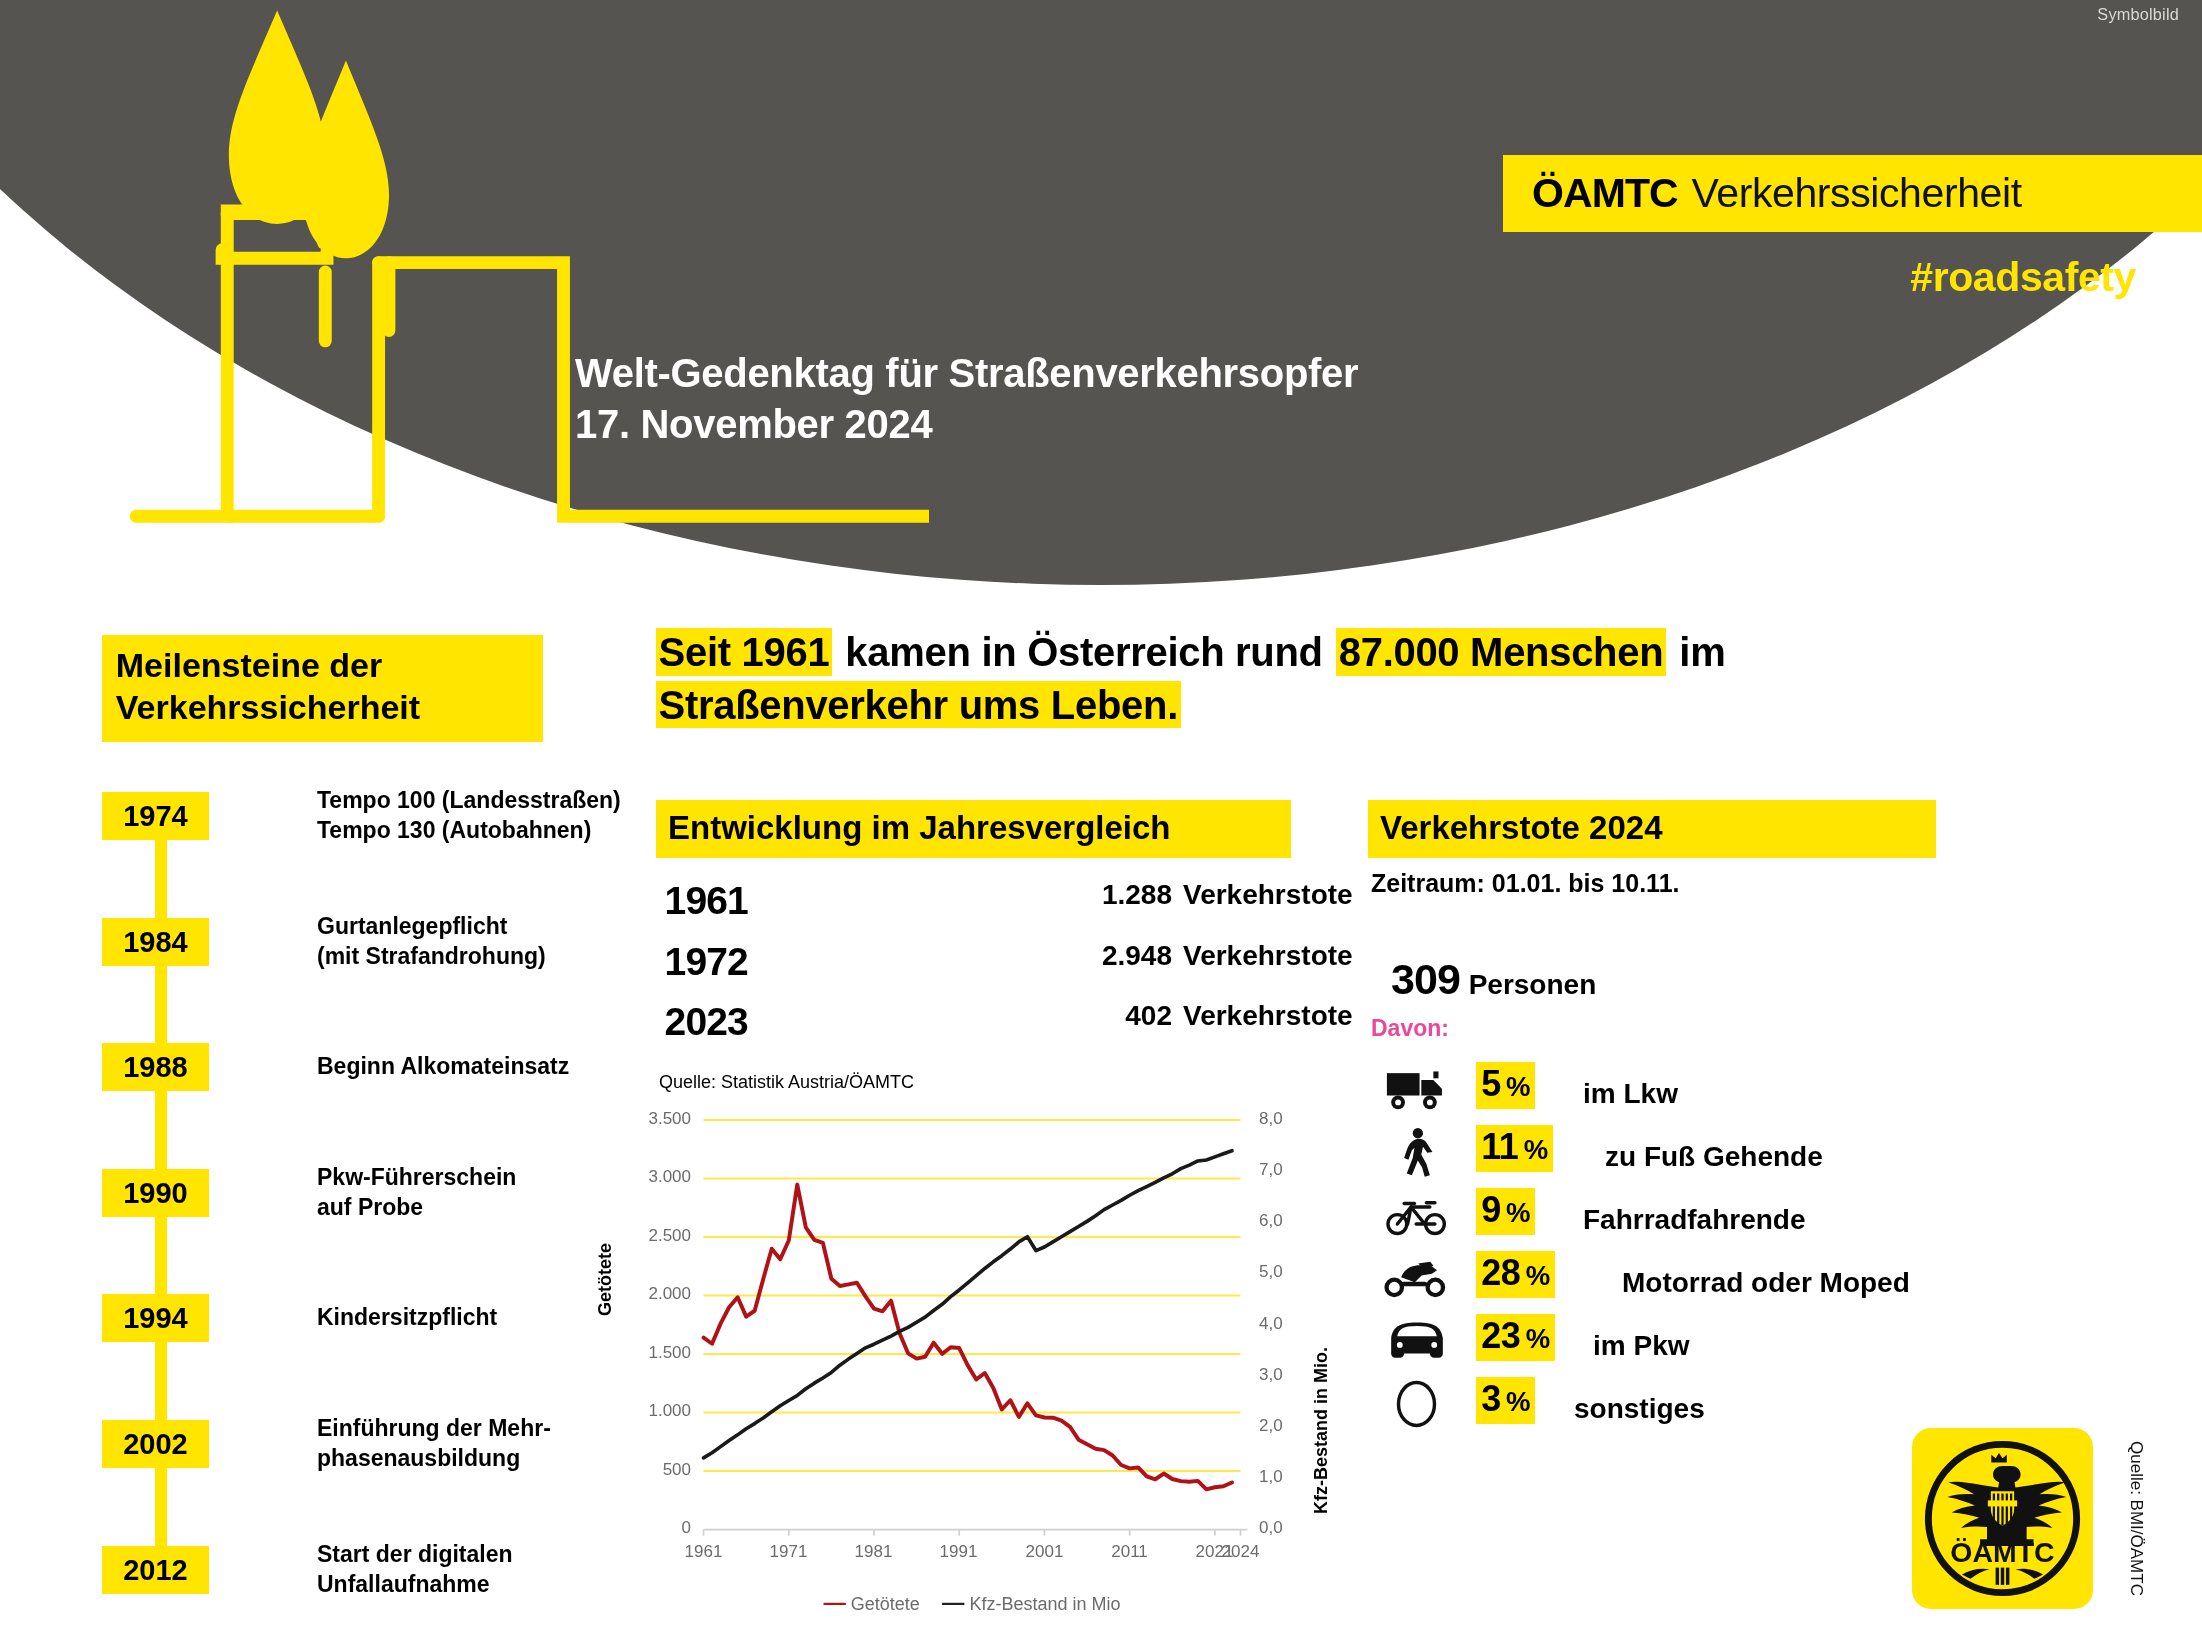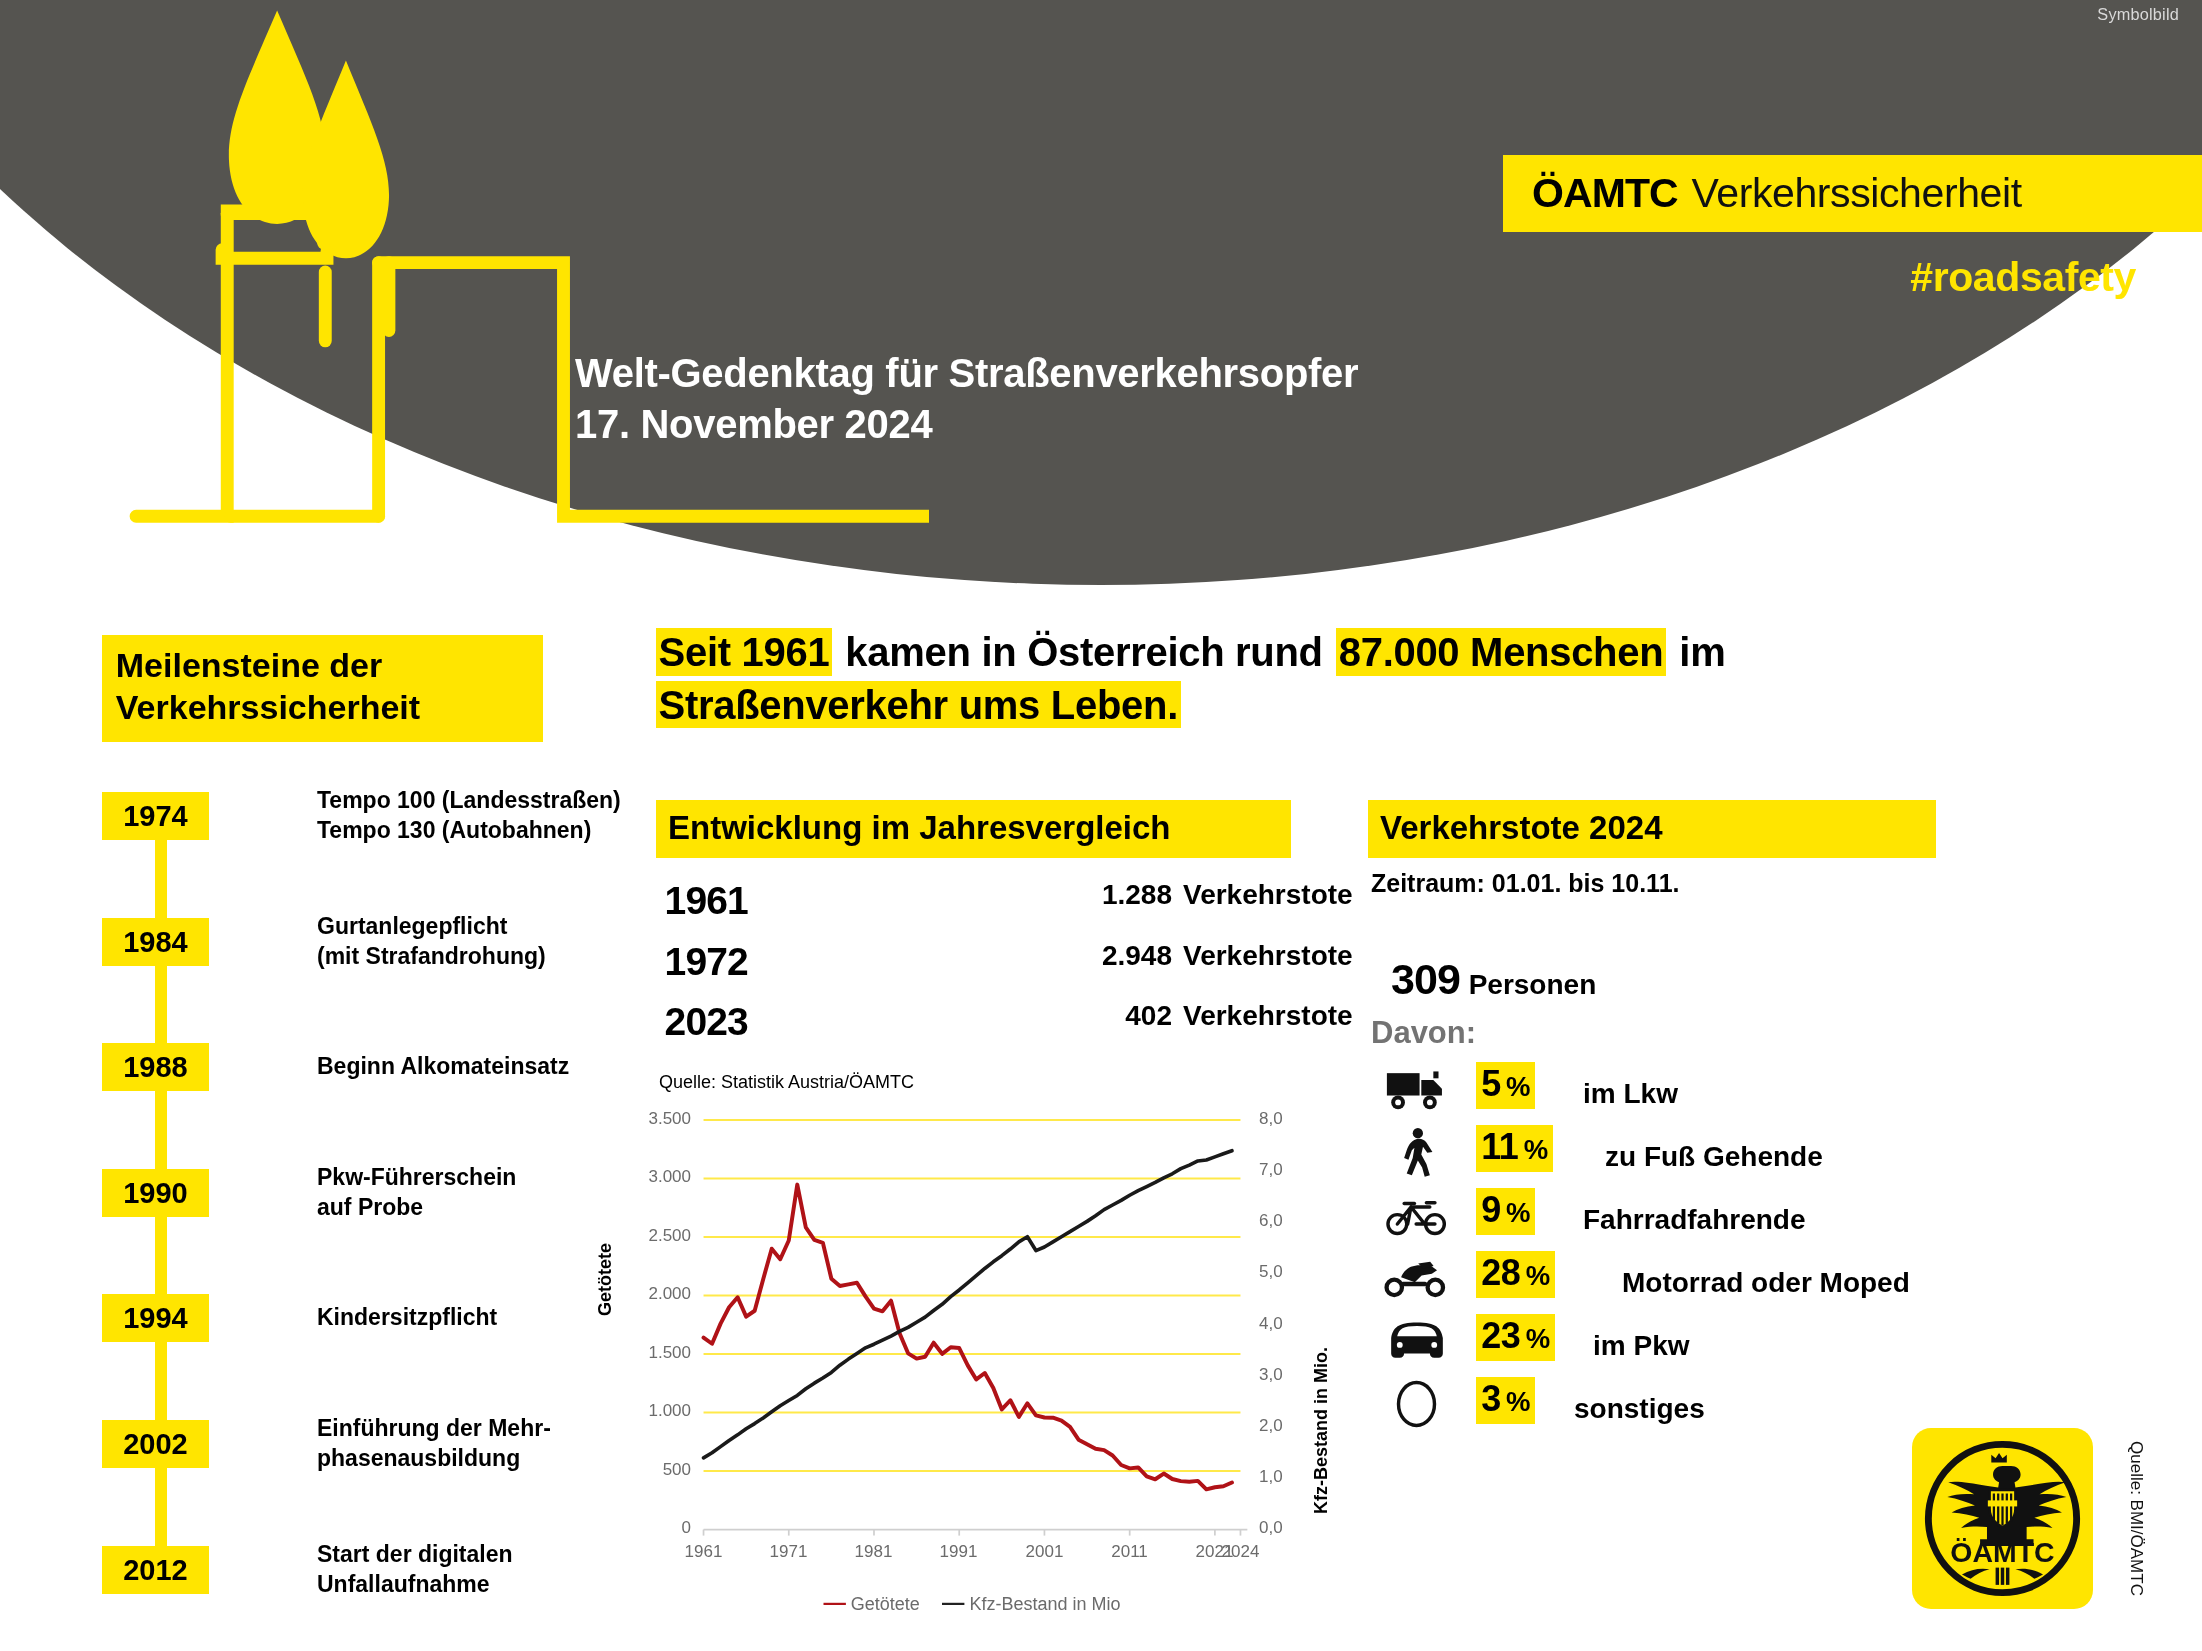--- a/index.html
+++ b/index.html
@@ -143,21 +143,21 @@
   #jv-source {
     position: absolute; left: 659px; top: 1060px;
     font-size: 18px; color: #000; margin-top: 12px;
   }
 
   
   #vt-range { position: absolute; left: 1371px; top: 869px; font-weight: bold; font-size: 25px; color: #000; }
   #vt-count { position: absolute; left: 1371px; top: 955px; color: #000; margin-left: 20px; }
   #vt-count .num { font-weight: bold; font-size: 43px; letter-spacing: -0.9px; }
   #vt-count .lbl { font-weight: bold; font-size: 28px; padding-left: 8.6px; }
-  #vt-davon { position: absolute; left: 1371px; top: 1015px; font-weight: bold; font-size: 31px; color: #737373; }
+  #vt-davon { position: absolute; left: 1371px; top: 1015px; font-weight: bold; font-size: 23px; color: #ec4899; }
 
   #vt-list { position: absolute; left: 1371px; top: 1060px; width: 714px; }
   .vt-item { position: relative; height: 63px; }
   .vt-icon { position: absolute; left: 12px; top: 3.4px; width: 67px; height: 52px; display: flex; align-items: center; justify-content: center; }
   .vt-pct {
     position: absolute; left: 105px; top: 1.7px;
     background: #ffe500;
     font-weight: bold;
     font-size: 36px;
     letter-spacing: -0.4px;

